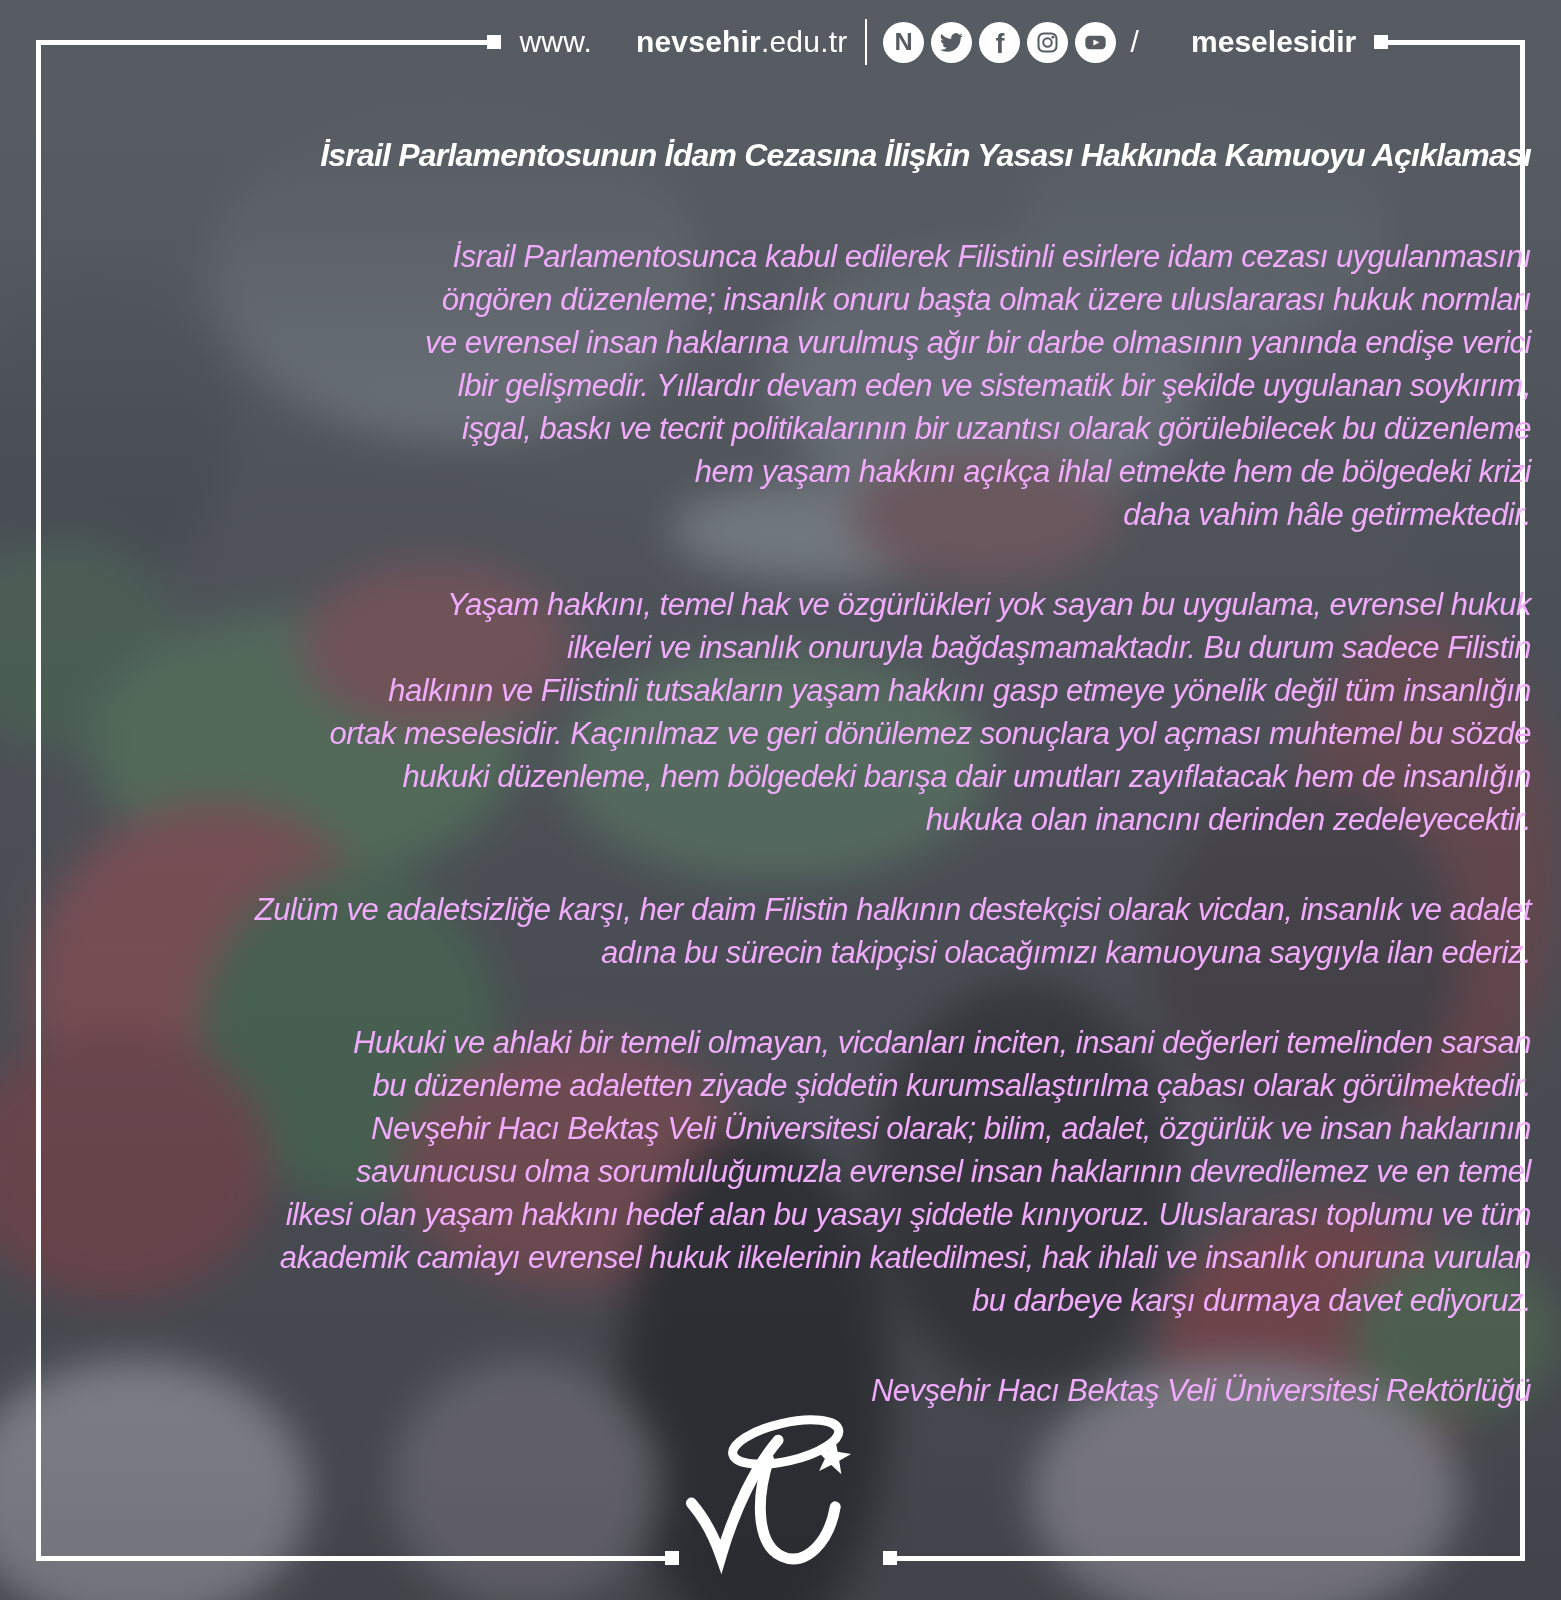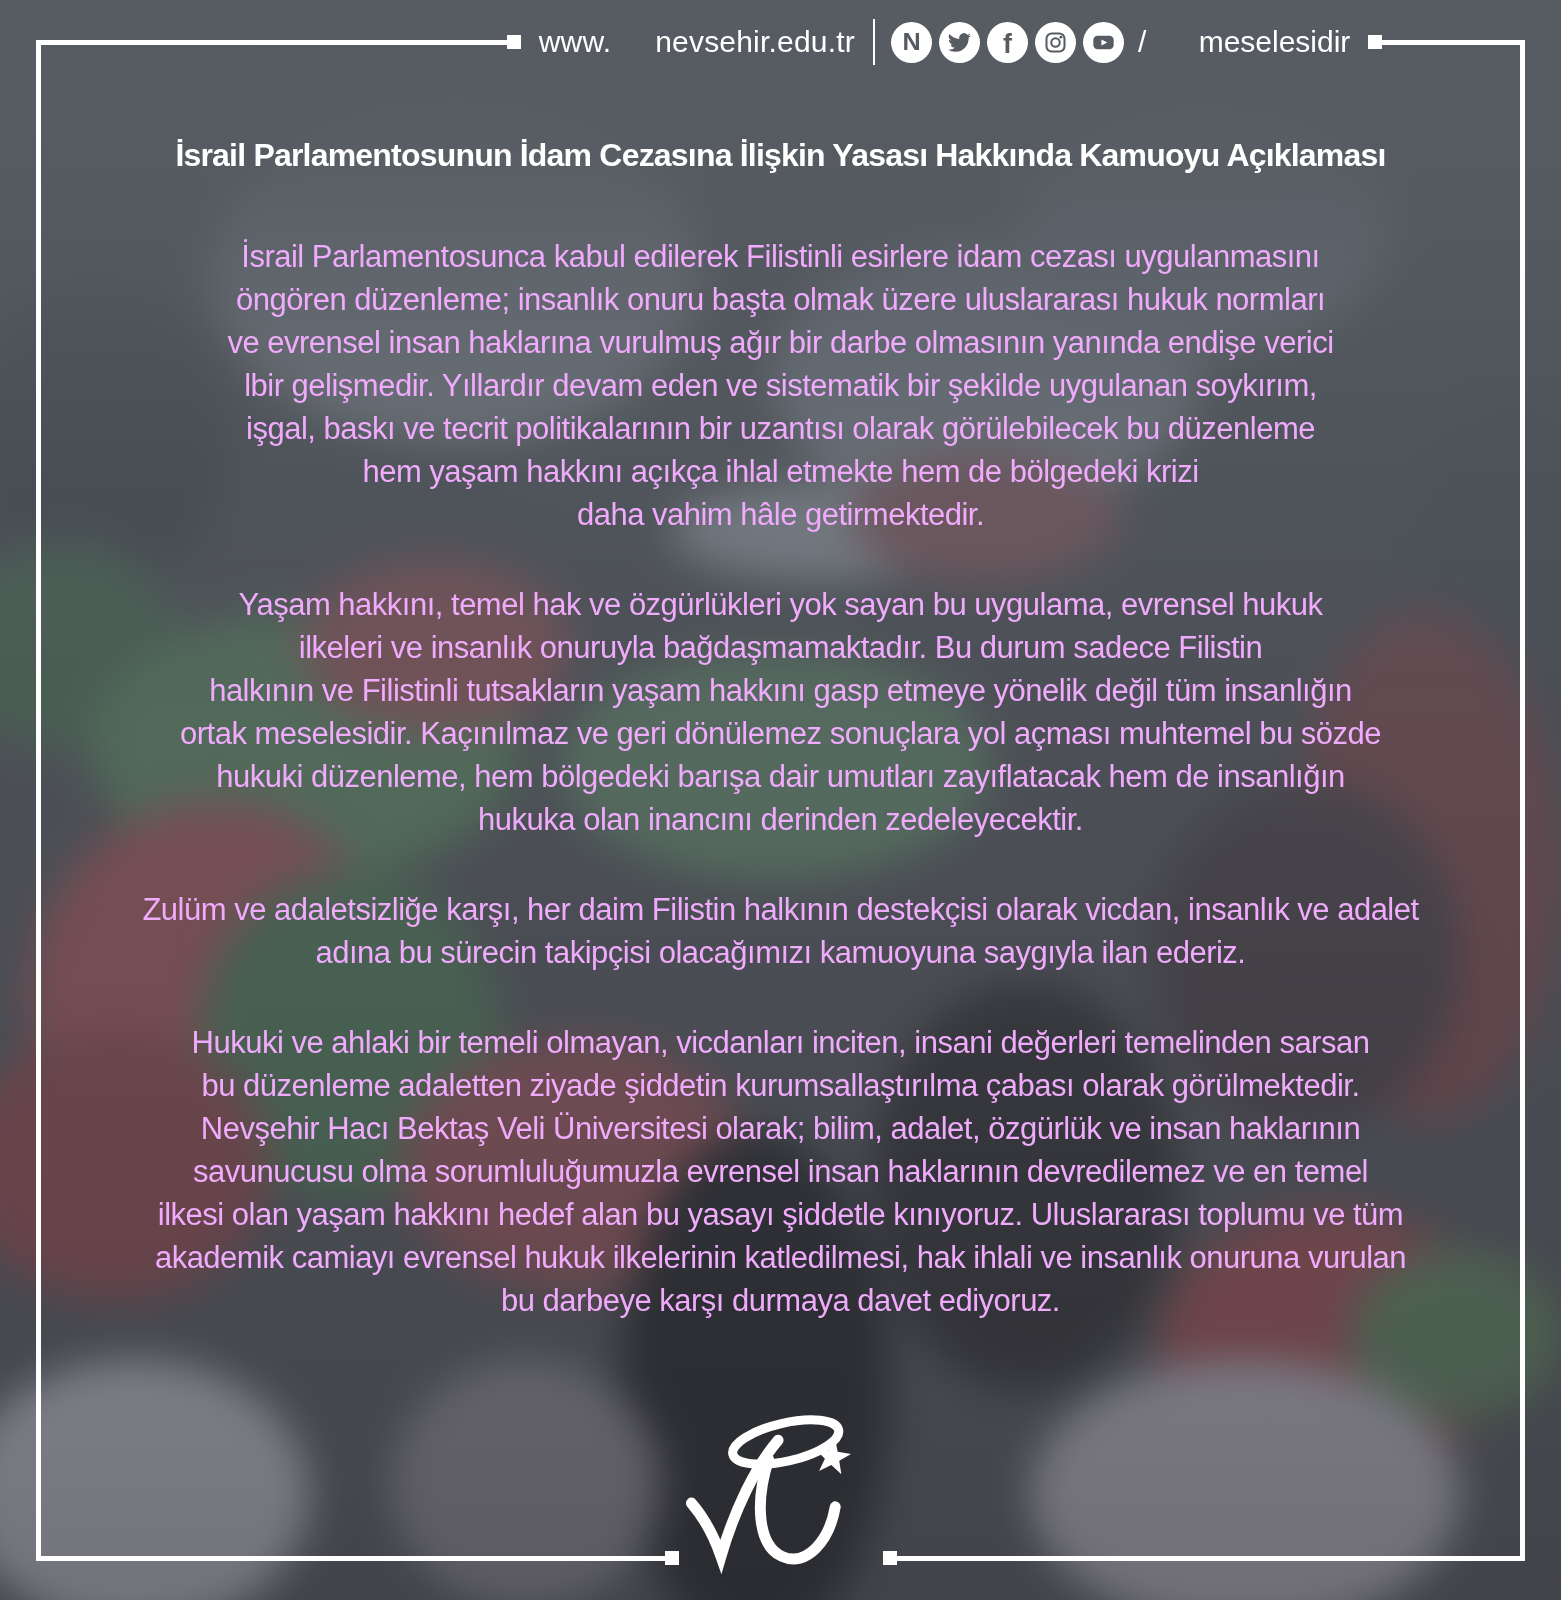--- a/index.html
+++ b/index.html
@@ -54,31 +54,31 @@
   .bottom-bar{top:1530px;height:56px;}
   .frame-line{height:5px;background:#ffffff;}
   .cap{width:14px;height:14px;background:#ffffff;flex:0 0 auto;}
   .hline-l{flex:3.3 1 0;}
   .hline-r{flex:1 1 0;}
   .bline{flex:1 1 0;}
   .logo-gap{width:204px;flex:0 0 auto;}
   
   .header-content{display:flex;align-items:center;margin:0 18px;flex:0 0 auto;}
   .url{font-size:30px;letter-spacing:0.2px;white-space:nowrap;}
-  .url b,.handle b{font-weight:normal;margin-left:44px;}
+  .url b,.handle b{font-weight:bold;margin-left:44px;}
   .divider{width:2px;height:46px;background:#ffffff;margin:0 16px 0 18px;}
   .icons{display:flex;align-items:center;gap:7px;}
   .icon-circle{width:41px;height:41px;border-radius:50%;background:#ffffff;
     display:flex;align-items:center;justify-content:center;flex:0 0 auto;}
   .icon-circle svg{width:23px;height:23px;display:block;}
   .glyph-n{color:#565c62;font-weight:bold;font-size:24px;line-height:1;transform:scaleX(1.05);}
   .glyph-f{color:#565c62;font-weight:bold;font-size:27px;line-height:1;position:relative;top:2px;}
   .handle{font-size:30px;margin-left:14px;white-space:nowrap;}
   
-  .content{position:absolute;left:30px;right:30px;top:133px;text-align:center;}
+  .content{position:absolute;left:30px;right:30px;top:133px;text-align:right;font-style:italic;}
   .content h1{margin:0 0 58px 0;font-size:32px;line-height:44px;font-weight:bold;letter-spacing:-0.8px;}
   .content p{margin:0 0 47px 0;font-size:31px;line-height:43px;letter-spacing:-0.5px;
     white-space:pre-line;font-weight:normal;color:#f0abfc;}
   .content p.signature{margin-top:12px;}
   
   .logo{position:absolute;left:666px;top:1404px;width:228px;height:200px;}
   .logo svg{width:100%;height:100%;display:block;}
 </style>
 </head>
 <body>
@@ -191,15 +191,16 @@
 hukuka olan inancını derinden zedeleyecektir.</p>
     <p>Zulüm ve adaletsizliğe karşı, her daim Filistin halkının destekçisi olarak vicdan, insanlık ve adalet
 adına bu sürecin takipçisi olacağımızı kamuoyuna saygıyla ilan ederiz.</p>
     <p>Hukuki ve ahlaki bir temeli olmayan, vicdanları inciten, insani değerleri temelinden sarsan
 bu düzenleme adaletten ziyade şiddetin kurumsallaştırılma çabası olarak görülmektedir.
 Nevşehir Hacı Bektaş Veli Üniversitesi olarak; bilim, adalet, özgürlük ve insan haklarının
 savunucusu olma sorumluluğumuzla evrensel insan haklarının devredilemez ve en temel
 ilkesi olan yaşam hakkını hedef alan bu yasayı şiddetle kınıyoruz. Uluslararası toplumu ve tüm
 akademik camiayı evrensel hukuk ilkelerinin katledilmesi, hak ihlali ve insanlık onuruna vurulan
 bu darbeye karşı durmaya davet ediyoruz.</p>
+    <p class="signature">Nevşehir Hacı Bektaş Veli Üniversitesi Rektörlüğü</p>
   </div>
 
 </div>
 
 </body></html>

